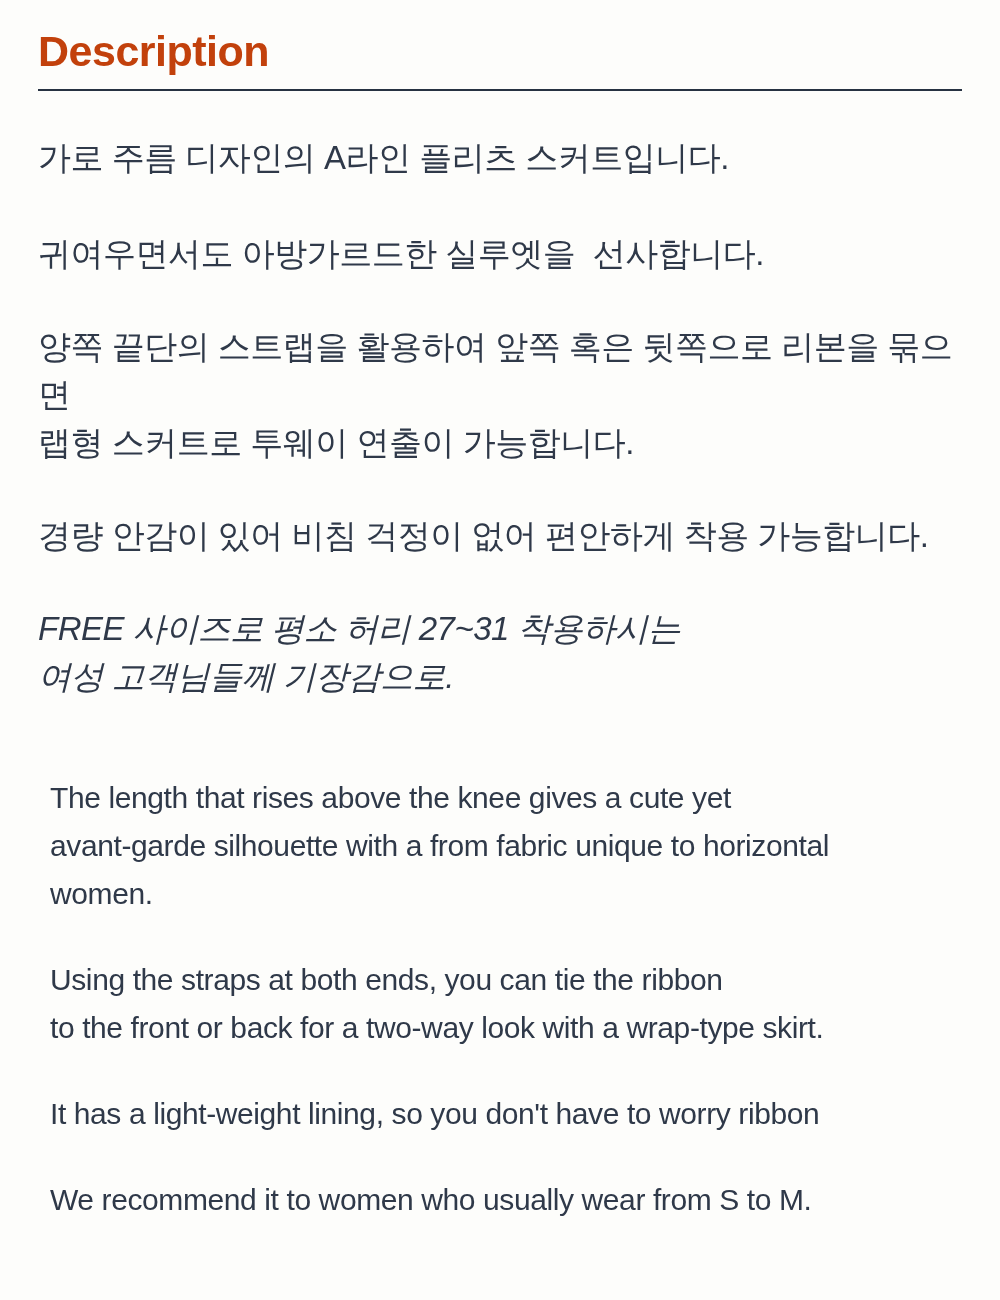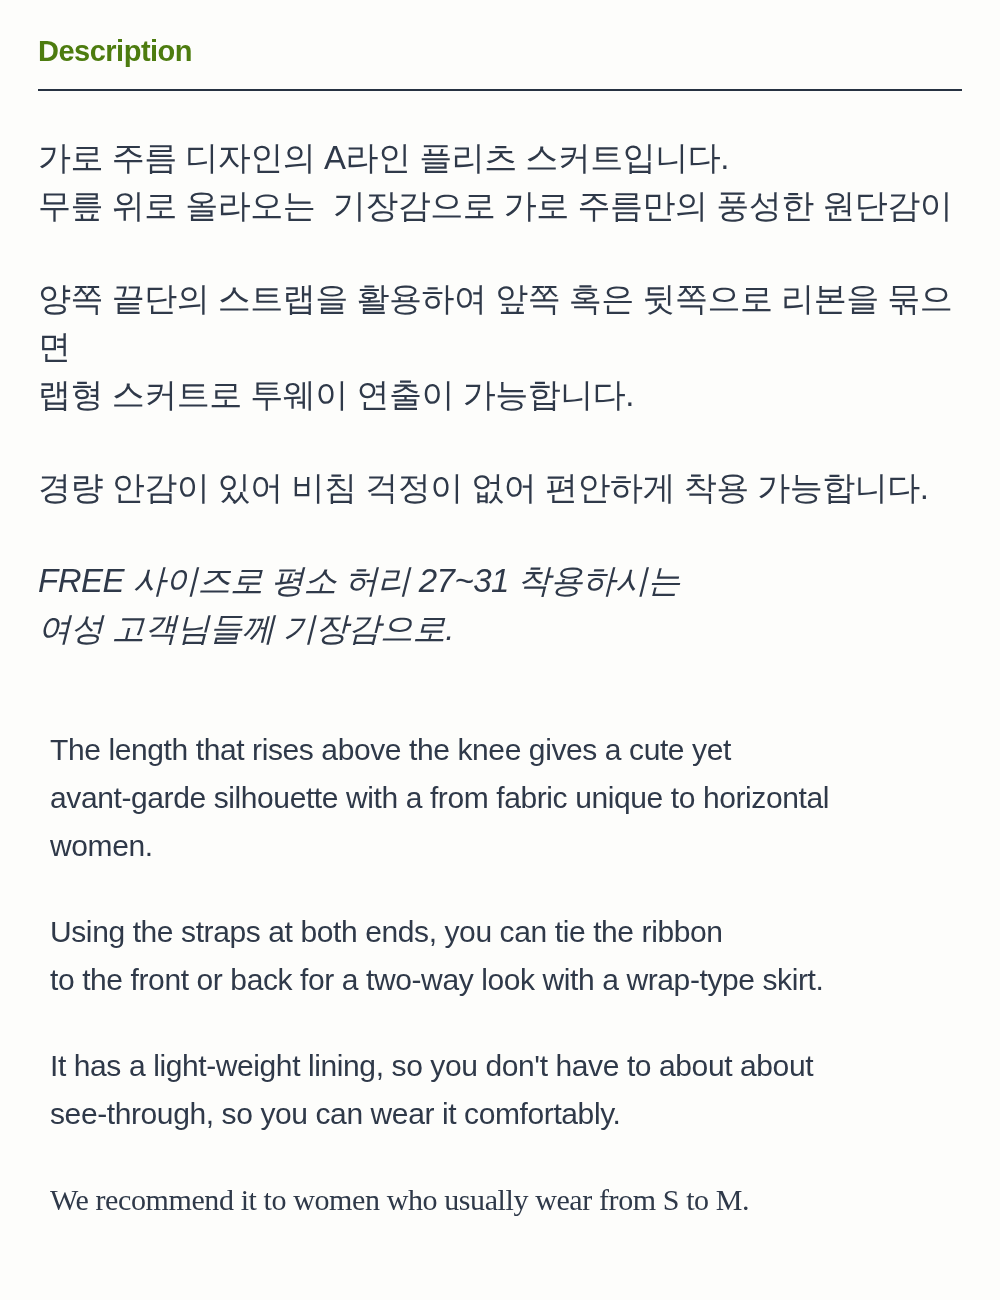--- a/index.html
+++ b/index.html
@@ -12,24 +12,24 @@
     background: #fdfdfb;
     font-family: "Liberation Sans", sans-serif;
     overflow: hidden;
   }
   .page {
     padding: 26px 38px 0 38px;
     box-sizing: border-box;
   }
   .heading {
     margin: 0;
-    font-size: 29px;
+    font-size: 43px;
     font-weight: 700;
     letter-spacing: -0.5px;
-    color: #4d7c0f;
+    color: #c2410c;
     line-height: 50px;
   }
   .divider {
     border: none;
     border-top: 2px solid #273242;
     margin: 13px 0 0 0;
   }
   .ko-block {
     margin-top: 43px;
   }
@@ -55,37 +55,37 @@
     padding-left: 12px;
   }
   .en {
     font-size: 30px;
     line-height: 48px;
     letter-spacing: -0.4px;
     margin-bottom: 38px;
   }
   .en-block .en:last-child {
     margin-bottom: 12px;
-    font-family: Liberation Serif, serif;
   }
 </style>
 </head>
 <body>
 
 <main class="page">
 
   <h1 class="heading">Description</h1>
 
   <hr class="divider">
 
   <section class="ko-block">
 
     <p class="para ko">
       <span class="line">가로 주름 디자인의 A라인 플리츠 스커트입니다.</span><br>
-      <span class="line">무릎 위로 올라오는  기장감으로 가로 주름만의 풍성한 원단감이</span><br>
+      <br>
+      <span class="line">귀여우면서도 아방가르드한 실루엣을  선사합니다.</span>
     </p>
 
     <p class="para ko">
       <span class="line">양쪽 끝단의 스트랩을 활용하여 앞쪽 혹은 뒷쪽으로 리본을 묶으면</span><br>
       <span class="line">랩형 스커트로 투웨이 연출이 가능합니다.</span>
     </p>
 
     <p class="para ko">
       <span class="line">경량 안감이 있어 비침 걱정이 없어 편안하게 착용 가능합니다.</span>
     </p>
@@ -105,22 +105,21 @@
       <span class="line">avant-garde silhouette with a from fabric unique to horizontal</span><br>
       <span class="line">women.</span>
     </p>
 
     <p class="para en">
       <span class="line">Using the straps at both ends, you can tie the ribbon</span><br>
       <span class="line">to the front or back for a two-way look with a wrap-type skirt.</span>
     </p>
 
     <p class="para en">
-      <span class="line">It has a light-weight lining, so you don't have to about about</span><br>
-      <span class="line">see-through, so you can wear it comfortably.</span>
+      <span class="line">It has a light-weight lining, so you don't have to worry ribbon</span><br>
     </p>
 
     <p class="para en">
       <span class="line">We recommend it to women who usually wear from S to M.</span>
     </p>
 
   </section>
 
 </main>
 

